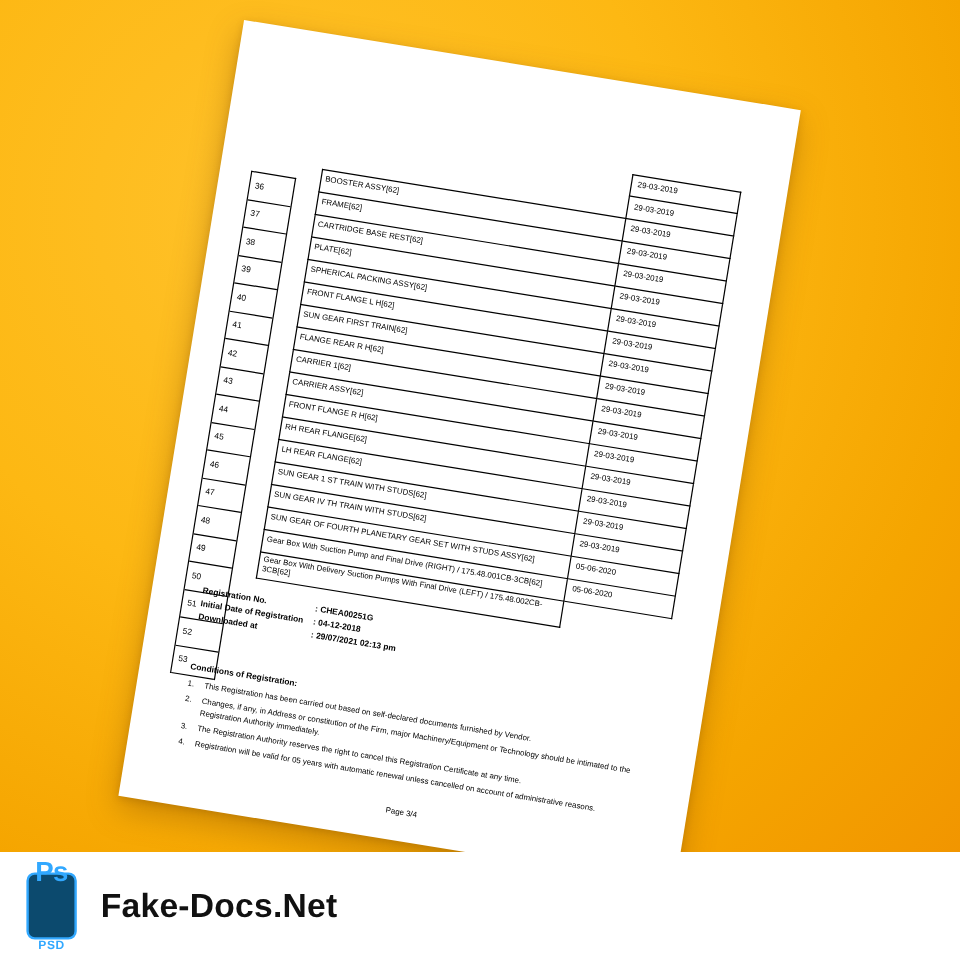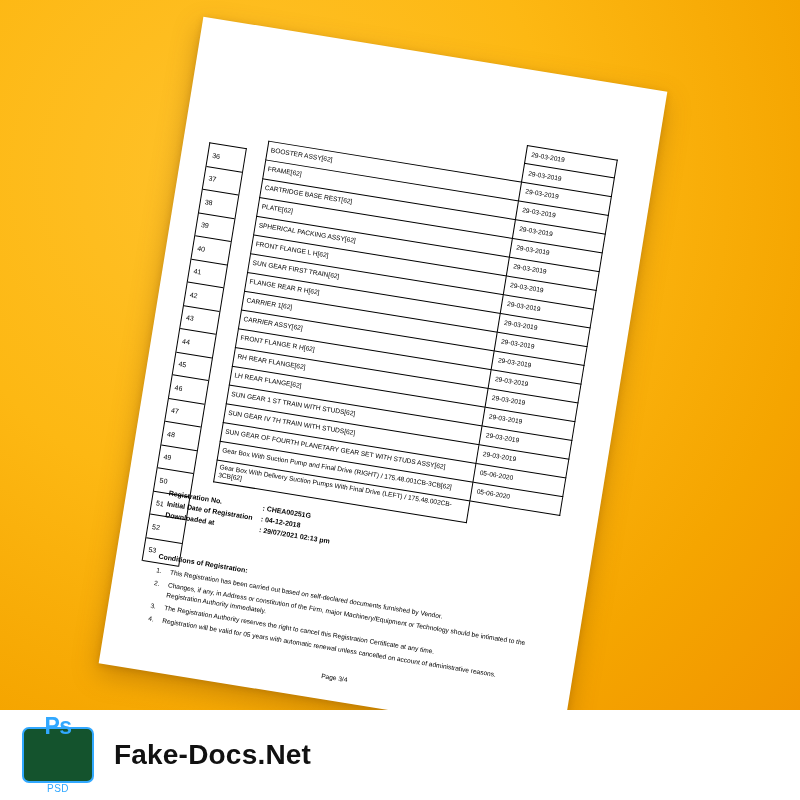--- a/index.html
+++ b/index.html
@@ -28,42 +28,42 @@
     bottom: 0;
     width: 800px;
     height: 90px;
     background: #ffffff;
     display: flex;
     align-items: center;
     padding-left: 22px;
     box-sizing: border-box;
   }
   .ps-logo {
-    width: 72px;
+    width: 42px;
     height: 56px;
-    background: #14532d;
+    background: #0c4a6e;
     border: 2px solid #31a8ff;
     border-radius: 7px;
     color: #31a8ff;
     display: flex;
     flex-direction: column;
     align-items: center;
     justify-content: center;
     box-sizing: border-box;
     flex: 0 0 auto;
   }
   .ps-logo .big {
     font-size: 23px;
     font-weight: bold;
     line-height: 20px;
     letter-spacing: -0.5px;
   }
   .ps-logo .small {
     font-size: 10px;
-    font-weight: normal;
+    font-weight: bold;
     line-height: 13px;
     letter-spacing: 0.5px;
     margin-top: 46px;
   }
   .banner-text {
     margin-left: 20px;
     color: #111111;
   }
   .banner-title {
     font-size: 27px;

